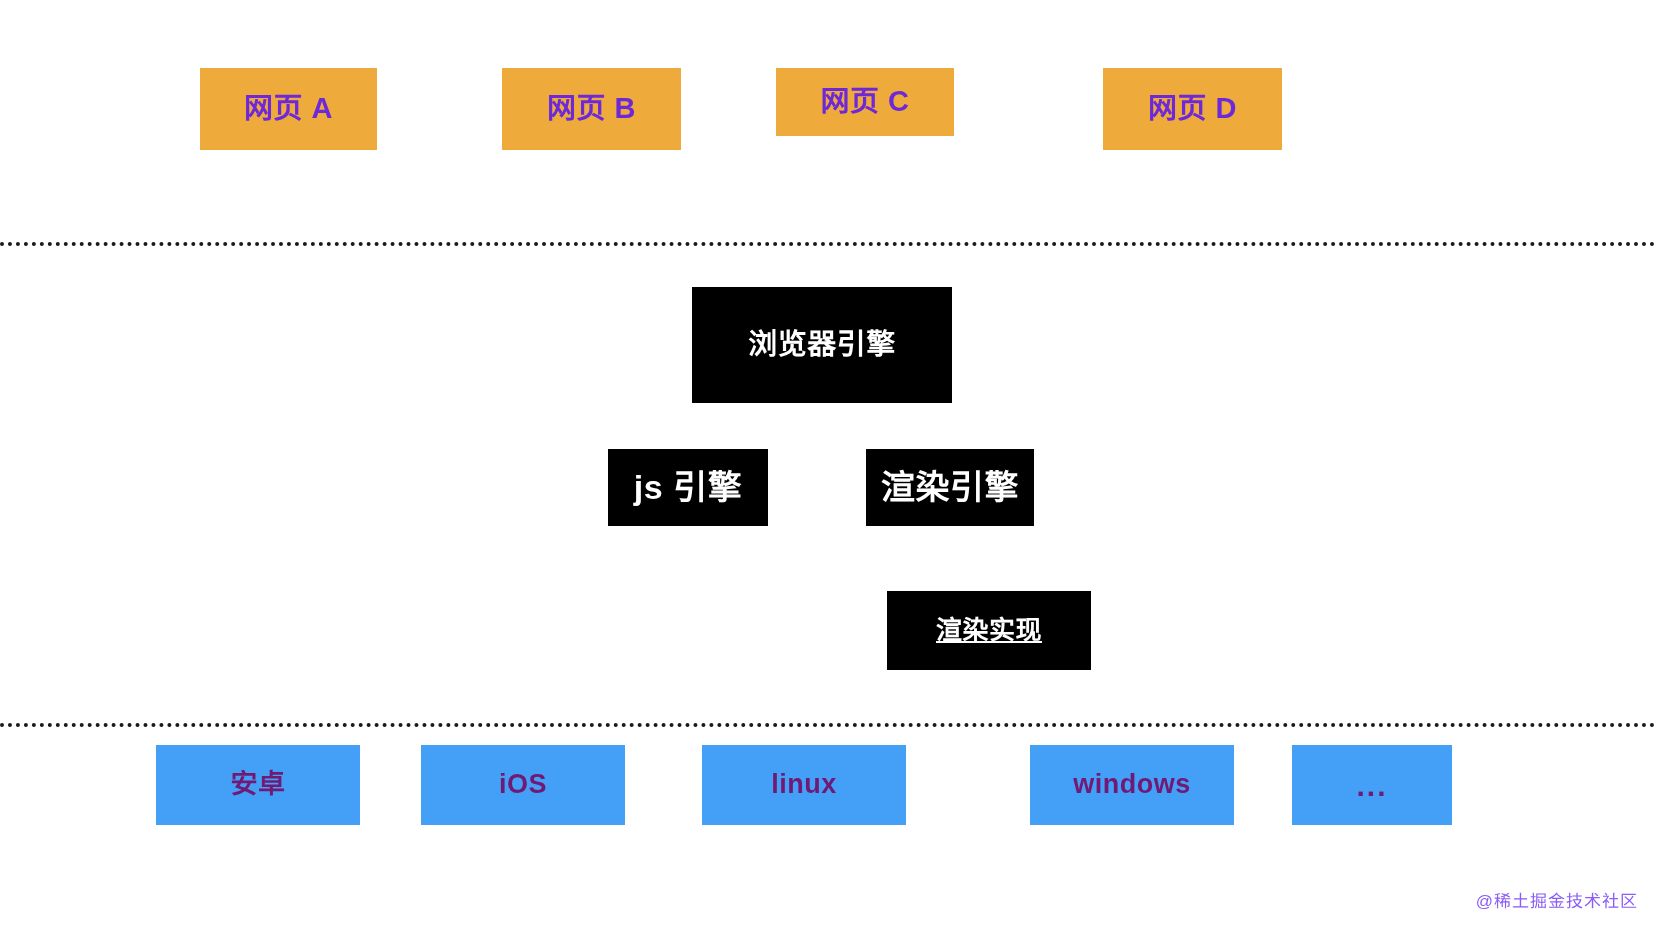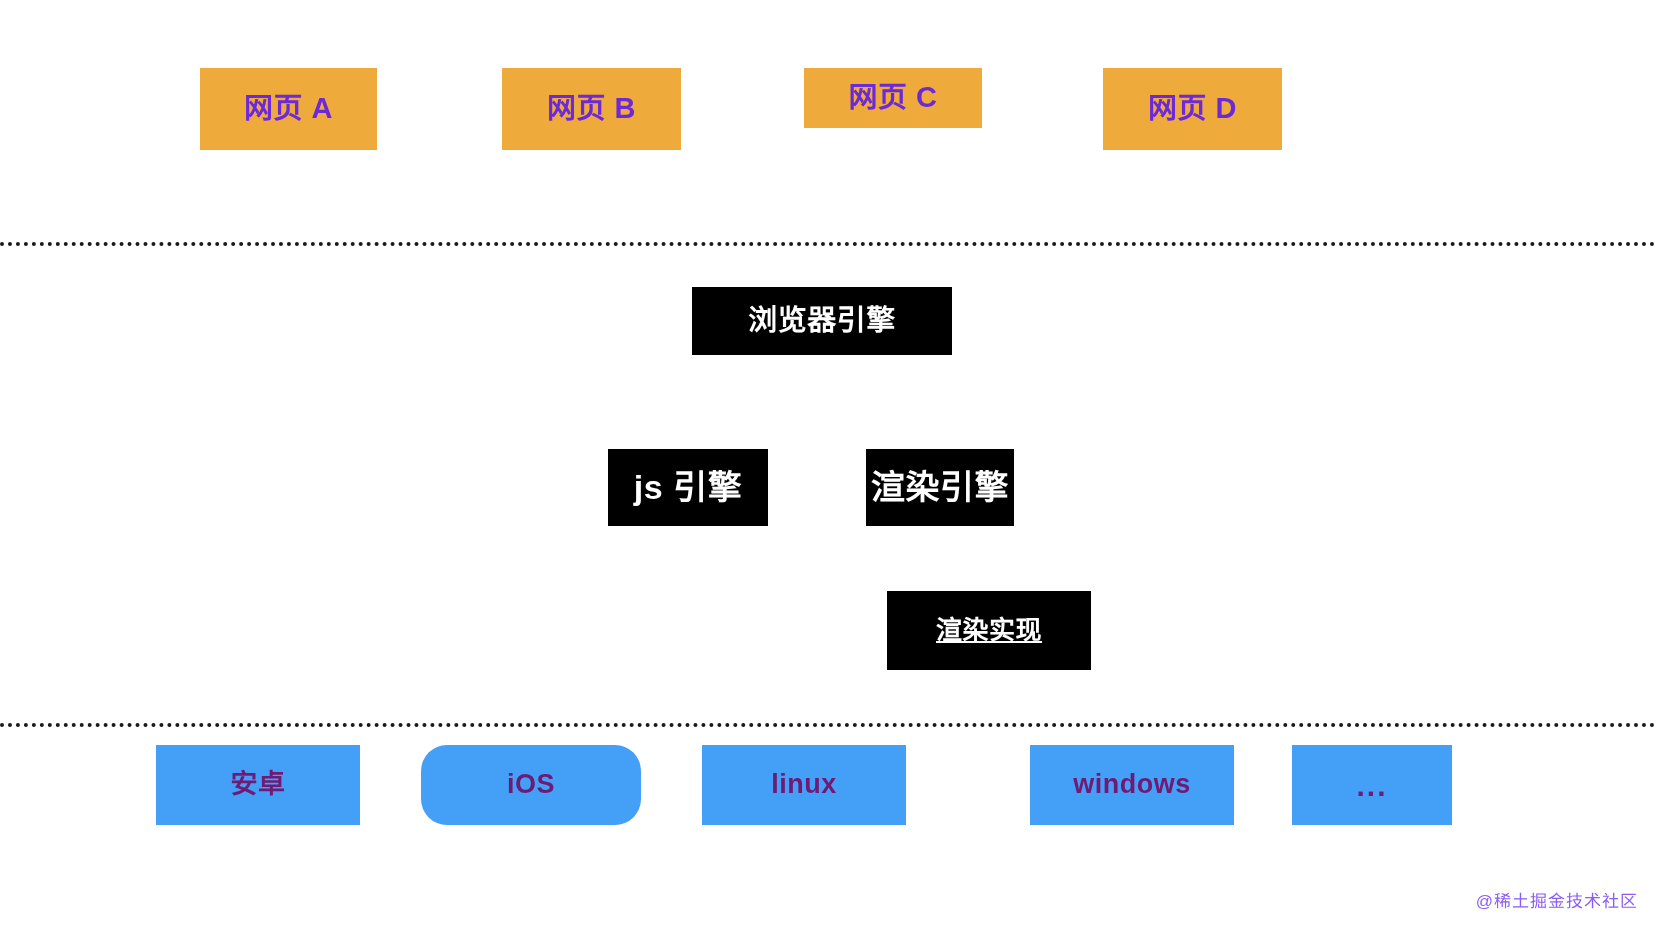--- a/index.html
+++ b/index.html
@@ -88,40 +88,40 @@
 </style>
 </head>
 <body>
 
 <div id="canvas">
 
   <div class="box page-box" style="left:200px; top:68px; width:177px; height:82px;">网页 A</div>
 
   <div class="box page-box" style="left:502px; top:68px; width:179px; height:82px;">网页 B</div>
 
-  <div class="box page-box" style="left:804px; top:68px; width:178px; height:60px;">网页 C</div>
+  <div class="box page-box" style="left:776px; top:68px; width:178px; height:68px;">网页 C</div>
 
   <div class="box page-box" style="left:1103px; top:68px; width:179px; height:82px;">网页 D</div>
 
   <div class="divider" style="top:242px;"></div>
 
-  <div class="box engine-box lvl-1" style="left:692px; top:287px; width:260px; height:68px;">浏览器引擎</div>
+  <div class="box engine-box lvl-1" style="left:692px; top:287px; width:260px; height:116px;">浏览器引擎</div>
 
   <div class="box engine-box lvl-2" style="left:608px; top:449px; width:160px; height:77px;">js 引擎</div>
 
-  <div class="box engine-box lvl-2" style="left:866px; top:449px; width:148px; height:77px;">渲染引擎</div>
+  <div class="box engine-box lvl-2" style="left:866px; top:449px; width:168px; height:77px;">渲染引擎</div>
 
 
   <div class="box engine-box lvl-3" style="left:887px; top:591px; width:204px; height:79px;text-decoration:underline;">渲染实现</div>
 
   <div class="divider" style="top:723px;"></div>
 
   <div class="box os-box" style="left:156px; top:745px; width:204px; height:80px;">安卓</div>
 
-  <div class="box os-box" style="left:421px; top:745px; width:220px; height:80px;border-radius:26px;">iOS</div>
+  <div class="box os-box" style="left:421px; top:745px; width:204px; height:80px;">iOS</div>
 
   <div class="box os-box" style="left:702px; top:745px; width:204px; height:80px;">linux</div>
 
   <div class="box os-box" style="left:1010px; top:745px; width:204px; height:80px;margin-left:20px;">windows</div>
 
   <div class="box os-box ellipsis-box" style="left:1292px; top:745px; width:160px; height:80px;">...</div>
 
   <div class="watermark">@稀土掘金技术社区</div>
 
 </div>

